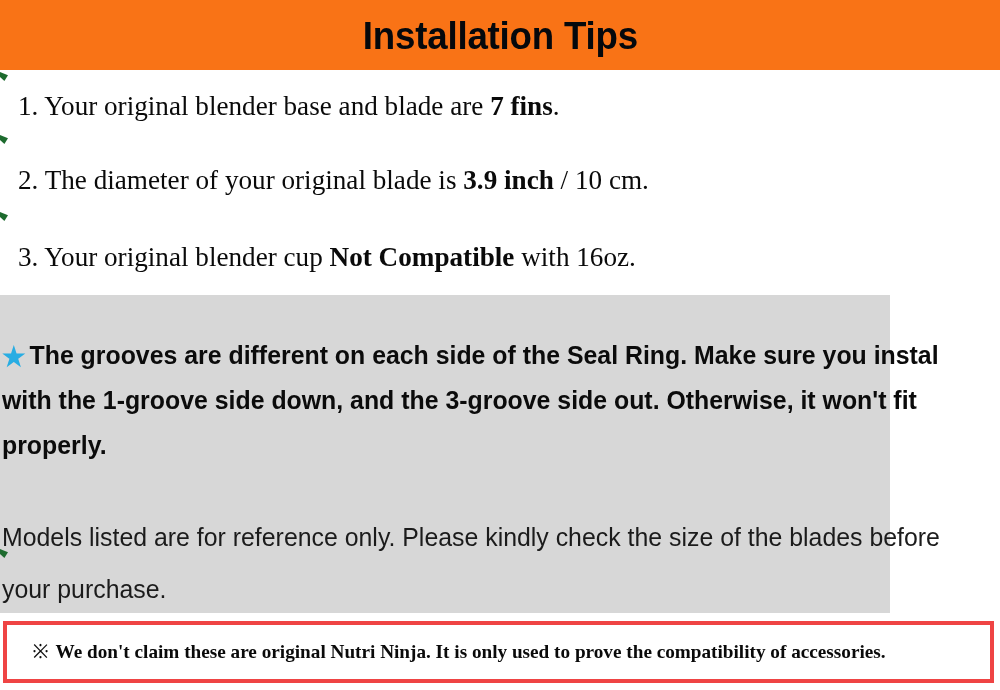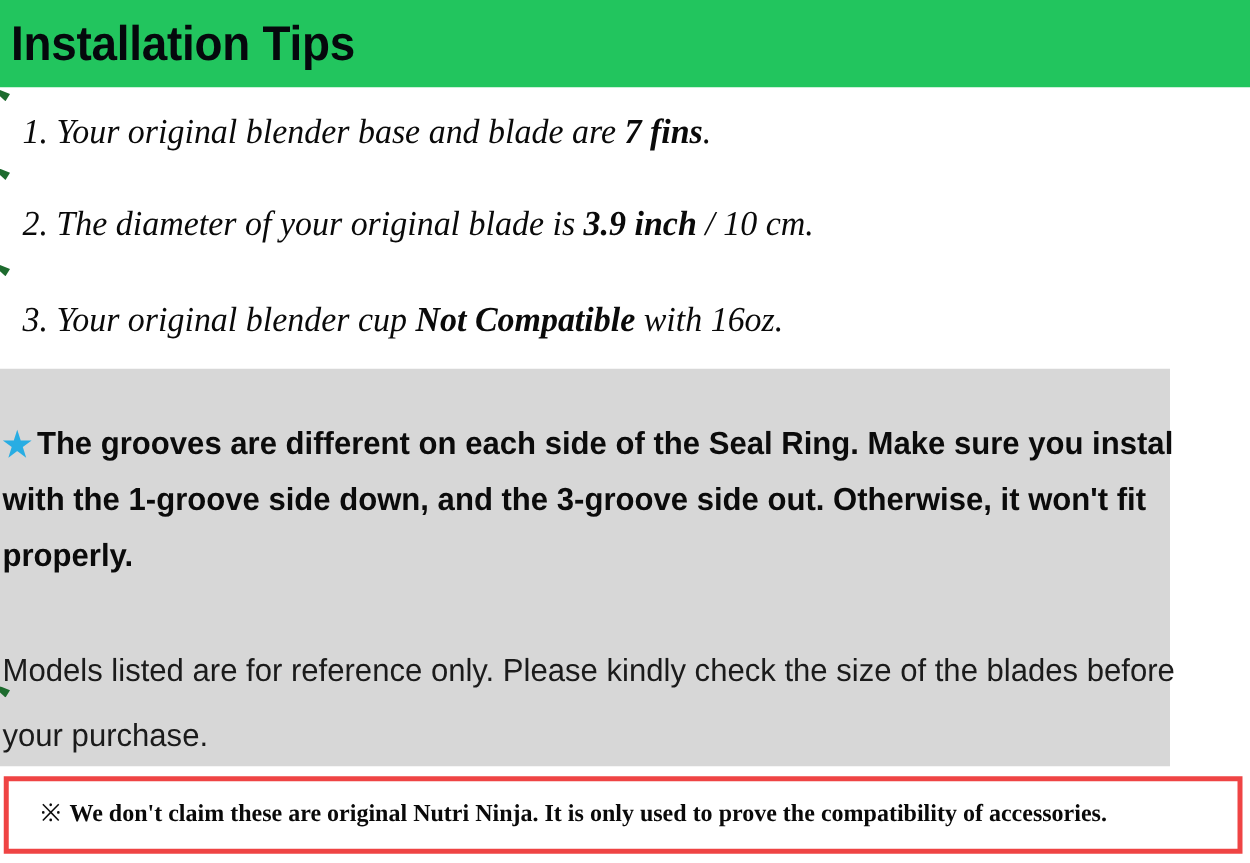--- a/index.html
+++ b/index.html
@@ -22,23 +22,24 @@
     background: #ffffff;
   }
 
   
   .header-banner {
     position: absolute;
     left: 0;
     top: 0;
     width: 1000px;
     height: 70px;
-    background: #22c55e;
+    background: #f97316;
     display: flex;
     align-items: center;
+    justify-content: center;
   }
   .header-title {
     font-family: "Liberation Sans Narrow", "Liberation Sans", sans-serif;
     font-weight: bold;
     font-size: 39px;
     line-height: 1;
     color: #05080c;
     letter-spacing: -0.2px;
     transform: scaleX(0.94);
     transform-origin: center;
@@ -46,21 +47,20 @@
   }
 
   
   .tips-section {
     position: absolute;
     left: 0;
     top: 70px;
     width: 1000px;
     height: 225px;
     background: #ffffff;
-    font-style: italic;
   }
   .tip-line {
     position: absolute;
     left: 18px;
     font-family: "Liberation Serif", "DejaVu Serif", serif;
     font-size: 28px;
     line-height: 1.1;
     color: #0a0a0a;
     white-space: nowrap;
     transform: scaleX(0.97);
@@ -83,23 +83,24 @@
   .green-mark.gm-a { top: 2px; }
   .green-mark.gm-b { top: 65px; }
   .green-mark.gm-c { top: 142px; }
   .green-mark.gm-d { top: 549px; }
 
   
   .gray-section {
     position: absolute;
     left: 0;
     top: 295px;
-    width: 936px;
+    width: 860px;
     height: 320px;
     background: #D7D7D7;
+    padding-left: 30px;
   }
   .star-note {
     position: absolute;
     left: 2px;
     top: 38px;
     width: 996px;
     font-family: "Liberation Sans Narrow", "Liberation Sans", sans-serif;
     font-weight: bold;
     font-size: 25.5px;
     line-height: 45px;

